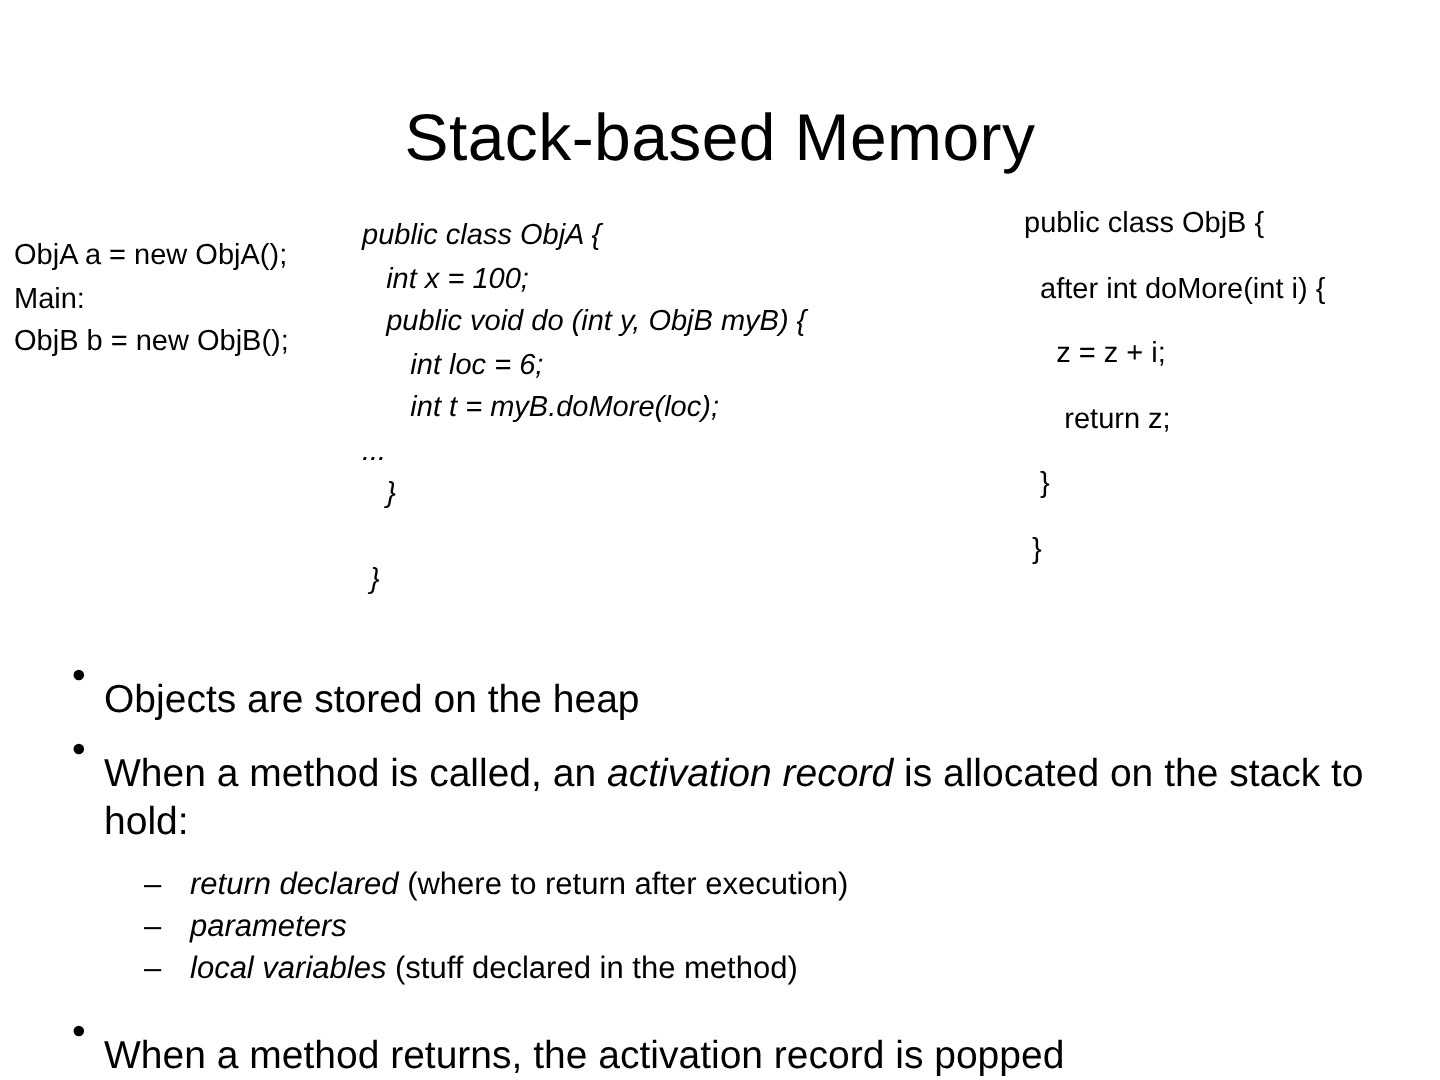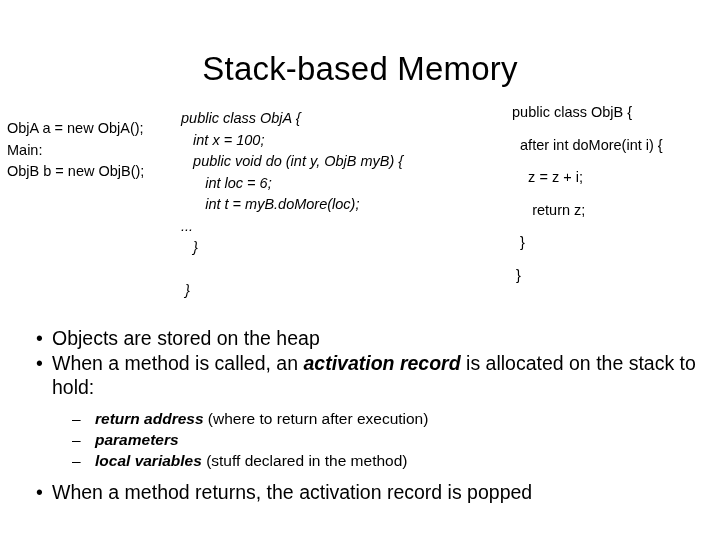--- a/index.html
+++ b/index.html
@@ -76,20 +76,21 @@
     width: 26px;
     flex: 0 0 26px;
     text-align: left;
     padding-left: 10px;
     box-sizing: border-box;
     font-size: 19.5px;
     line-height: 24px;
   }
   .bullet-text {
     flex: 1 1 auto;
+    margin-top: 12px;
   }
   .sub-list {
     margin-top: 9px;
     margin-bottom: 8px;
     margin-left: 46px;
   }
   .sub-row {
     display: flex;
     align-items: flex-start;
     font-size: 15.5px;
@@ -99,21 +100,20 @@
     width: 23px;
     flex: 0 0 23px;
     font-size: 15.5px;
     line-height: 21px;
   }
   .sub-text {
     flex: 1 1 auto;
   }
   .em {
     font-style: italic;
-    font-weight: bold;
   }
   .last-bullet {
     margin-top: 9px;
   }
 </style>
 </head>
 <body>
 
 <div id="slide">
 
@@ -130,21 +130,21 @@
         <span class="bullet-mark">•</span>
         <span class="bullet-text"><span>Objects are stored on the heap</span></span>
       </div>
       <div class="bullet-row">
         <span class="bullet-mark">•</span>
         <span class="bullet-text"><span>When a method is called, an </span><span class="em">activation record</span><span> is allocated on the stack to hold:</span></span>
       </div>
       <div class="sub-list">
         <div class="sub-row">
           <span class="sub-mark">–</span>
-          <span class="sub-text"><span class="em">return address</span><span> (where to return after execution)</span></span>
+          <span class="sub-text"><span class="em">return declared</span><span> (where to return after execution)</span></span>
         </div>
         <div class="sub-row">
           <span class="sub-mark">–</span>
           <span class="sub-text"><span class="em">parameters</span></span>
         </div>
         <div class="sub-row">
           <span class="sub-mark">–</span>
           <span class="sub-text"><span class="em">local variables</span><span> (stuff declared in the method)</span></span>
         </div>
       </div>

